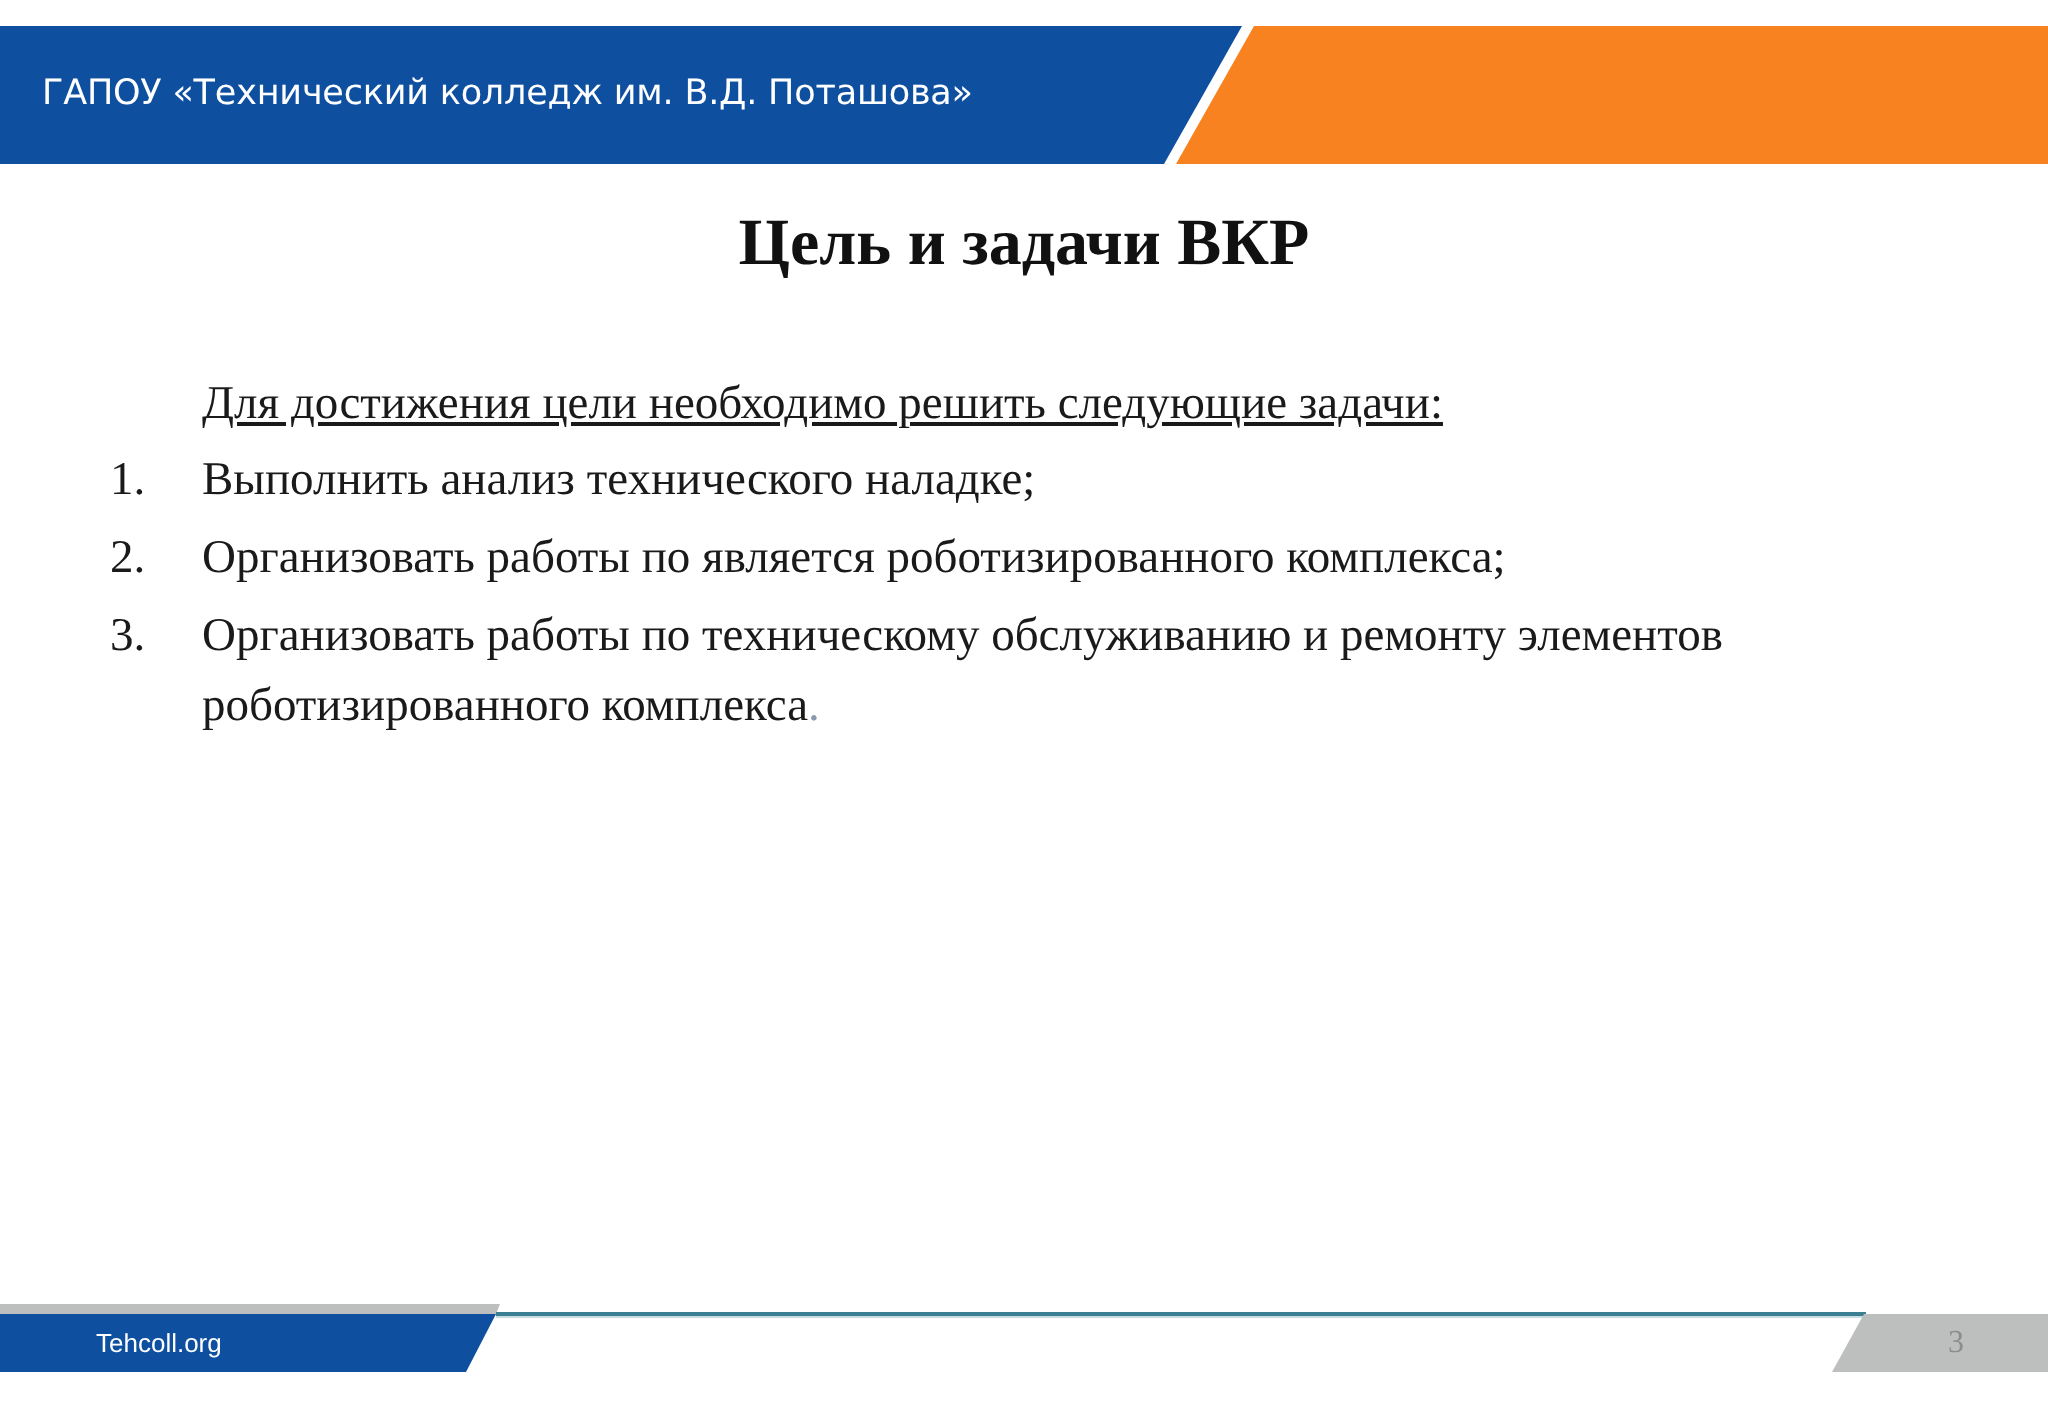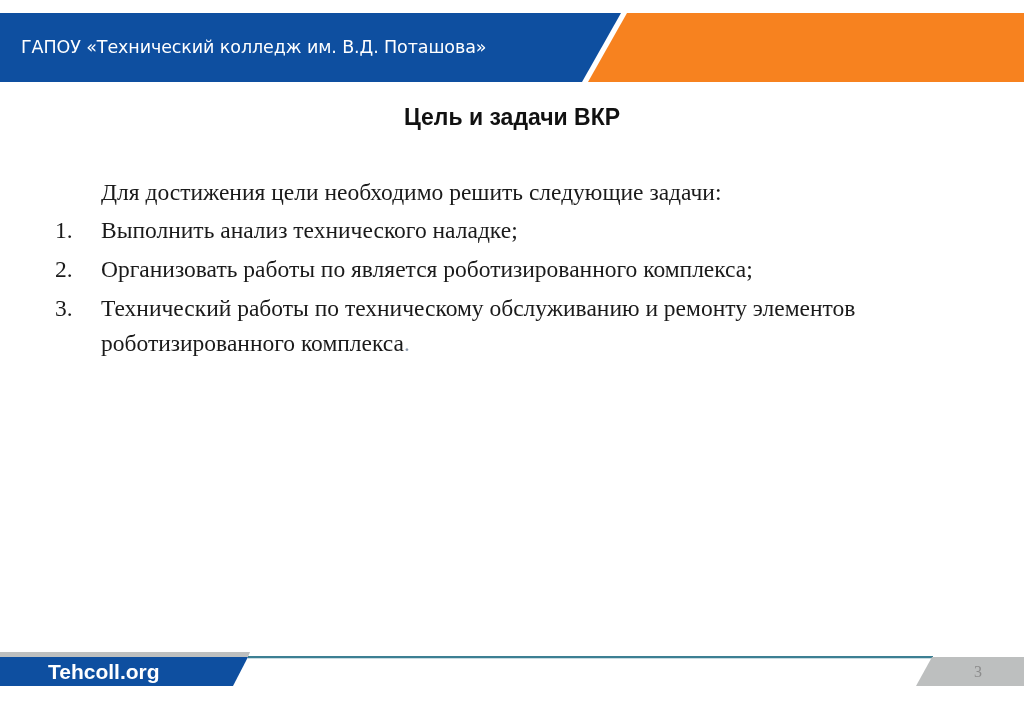--- a/index.html
+++ b/index.html
@@ -9,40 +9,40 @@
     .header { position: absolute; left: 0; top: 13px; width: 1024px; height: 69px; text-align: center; }
     .header svg { position: absolute; left: 0; top: 0; }
     .header-title {
       position: absolute; left: 21px; top: 0; height: 69px; line-height: 69px;
       font-family: "DejaVu Sans", sans-serif; font-size: 17.5px; color: #ffffff;
       letter-spacing: -0.1px; white-space: nowrap;
     }
 
     .slide-title {
       position: absolute; left: 0; width: 1024px; top: 104px; text-align: center;
-      font-family: Liberation Sans, sans-serif; font-weight: bold; font-size: 23px; color: #111;
+      font-family: Liberation Serif, serif; font-weight: bold; font-size: 33px; color: #111;
     }
 
     .body-text {
       position: absolute; left: 55px; top: 172px; width: 900px;
       font-family: "Liberation Serif", serif; font-size: 23.5px; line-height: 36px; color: #1a1a1a;
     }
     .para { text-indent: 46px; }
-    .para.intro { margin-top: 2px; }
+    .para.intro { margin-top: 12px; text-decoration: underline; }
     .task-list { list-style: none; margin-top: 3px; }
     .task { display: flex; line-height: 35px; margin-bottom: 4px; }
     .task .num { width: 46px; flex: 0 0 46px; }
     .task .txt { flex: 1; }
     .trail-dot { color: #8a9aae; }
 
     .footer { position: absolute; left: 0; top: 652px; width: 1024px; height: 36px; }
     .footer svg { position: absolute; left: 0; top: 0; }
     .footer-site {
       position: absolute; left: 48px; top: 6px; height: 28px; line-height: 28px;
-      font-family: "Liberation Sans", sans-serif; font-weight: bold; font-size: 21px; color: #ffffff;
+      font-family: "Liberation Sans", sans-serif; font-weight: normal; font-size: 13px; color: #ffffff;
     }
     .page-num {
       position: absolute; left: 960px; width: 36px; top: 6px; height: 28px; line-height: 28px; text-align: center;
       font-family: "Liberation Serif", serif; font-size: 16px; color: #8c8c8c;
     }
   </style>
 </head>
 <body>
 
 <div class="header">
@@ -61,21 +61,21 @@
     <li class="task">
       <span class="num">1.</span>
       <span class="txt">Выполнить анализ технического наладке;</span>
     </li>
     <li class="task">
       <span class="num">2.</span>
       <span class="txt">Организовать работы по является роботизированного комплекса;</span>
     </li>
     <li class="task">
       <span class="num">3.</span>
-      <span class="txt"><span>Технический работы по техническому обслуживанию и ремонту элементов роботизированного комплекса</span><span class="trail-dot">.</span></span>
+      <span class="txt"><span>Организовать работы по техническому обслуживанию и ремонту элементов роботизированного комплекса</span><span class="trail-dot">.</span></span>
     </li>
   </ul>
 </div>
 
 <div class="footer">
   <svg width="1024" height="36" viewBox="0 0 1024 36">
     <polygon points="0,0 250,0 248,5 0,5" fill="#BDBFBF"></polygon>
     <polygon points="0,5 248,5 233,34 0,34" fill="#0E4FA0"></polygon>
     <rect x="248" y="4" width="685" height="2" fill="#3C7F93"></rect>
     <rect x="248" y="6" width="685" height="1" fill="#C9DCE2"></rect>

